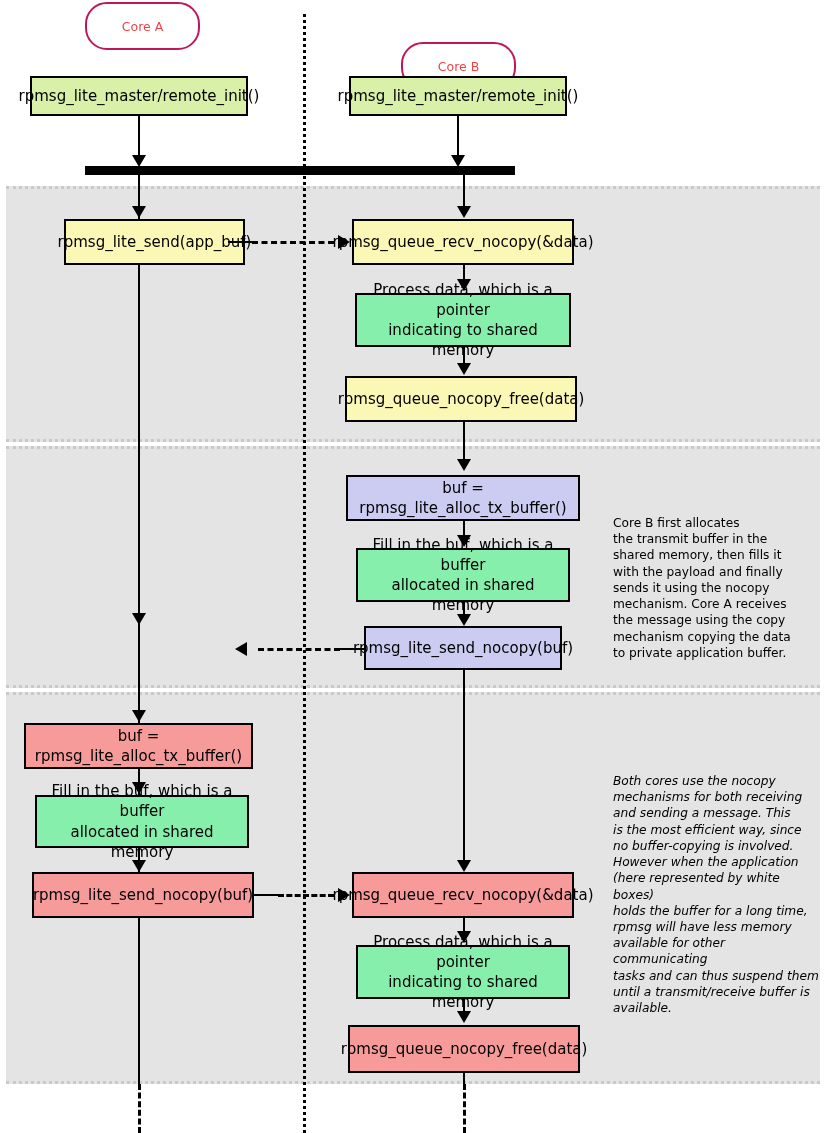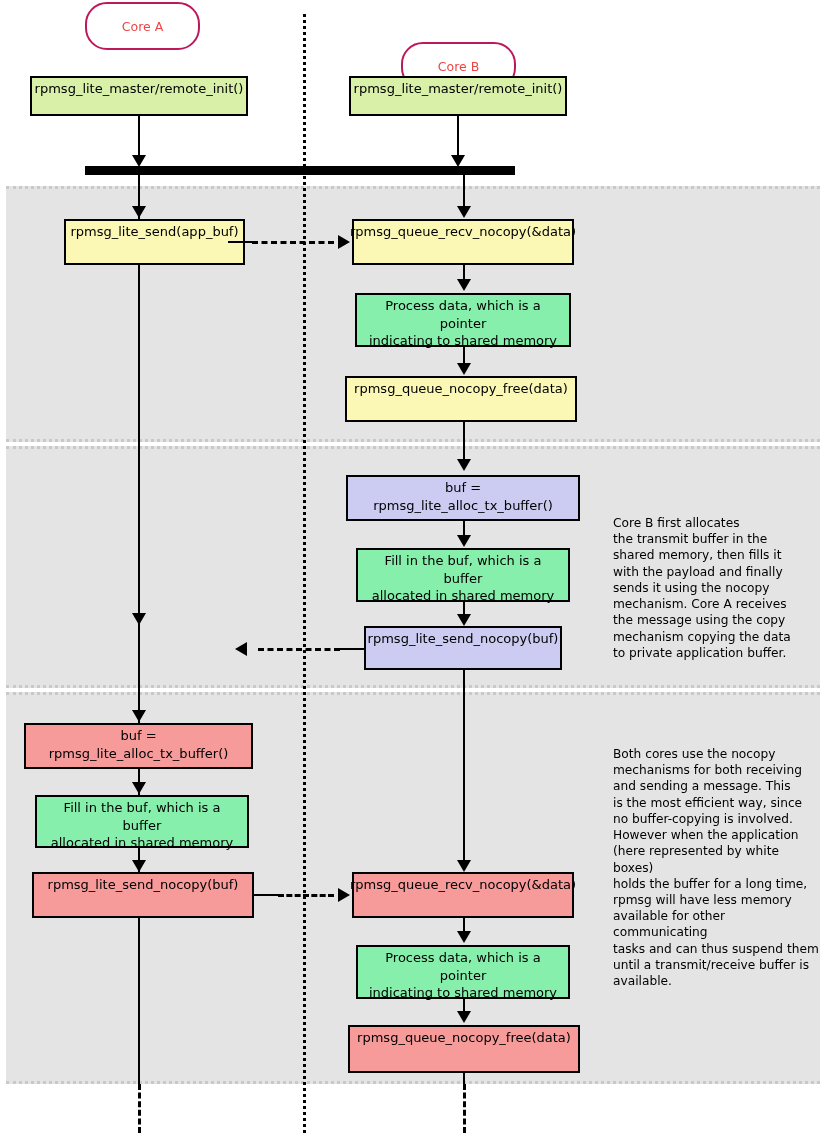--- a/index.html
+++ b/index.html
@@ -20,22 +20,22 @@
   
   .syncbar{position:absolute;background:#000;}
 
   
   .core{position:absolute;border:2px solid #be185d;border-radius:22px;background:#fff;
         display:flex;align-items:center;justify-content:center;
         font-size:12.5px;color:#ef4444;box-sizing:border-box;}
 
   
   .box{position:absolute;border:2px solid #000;box-sizing:border-box;
-       display:flex;justify-content:center;text-align:center;
-       font-size:13px;line-height:1.35;color:#000;padding:2px 6px;}
+       display:flex;align-items:center;justify-content:center;text-align:center;
+       font-size:15px;line-height:1.35;color:#000;padding:2px 6px;}
   .box.green{background:#d8f0a8;}
   .box.yellow{background:#fbf7b5;}
   .box.blue{background:#ccccf2;}
   .box.red{background:#f79a9a;}
   .box.white{background:#86efac;}
 
   
   .vline{position:absolute;width:0;border-left:2px solid #000;}
   .hline{position:absolute;height:0;border-top:2px solid #000;}
   .harrow-dash{position:absolute;height:0;border-top:3px dashed #000;}
@@ -200,21 +200,21 @@
 
   <div class="vline" style="left:463px;top:999px;height:14px;"></div>
   <div class="arrowhead-down" style="left:457px;top:1011px;"></div>
 
   <div class="box red" style="left:348px;top:1025px;width:232px;height:48px;">
     <span>rpmsg_queue_nocopy_free(data)</span>
   </div>
 
   <div class="vline" style="left:463px;top:1073px;height:12px;"></div>
 
-  <div class="note" style="left:613px;top:746px;">Both cores use the nocopy
+  <div class="note" style="left:613px;top:773px;font-style:italic;">Both cores use the nocopy
 mechanisms for both receiving
 and sending a message. This
 is the most efficient way, since
 no buffer-copying is involved.
 However when the application
 (here represented by white boxes)
 holds the buffer for a long time,
 rpmsg will have less memory
 available for other communicating
 tasks and can thus suspend them

